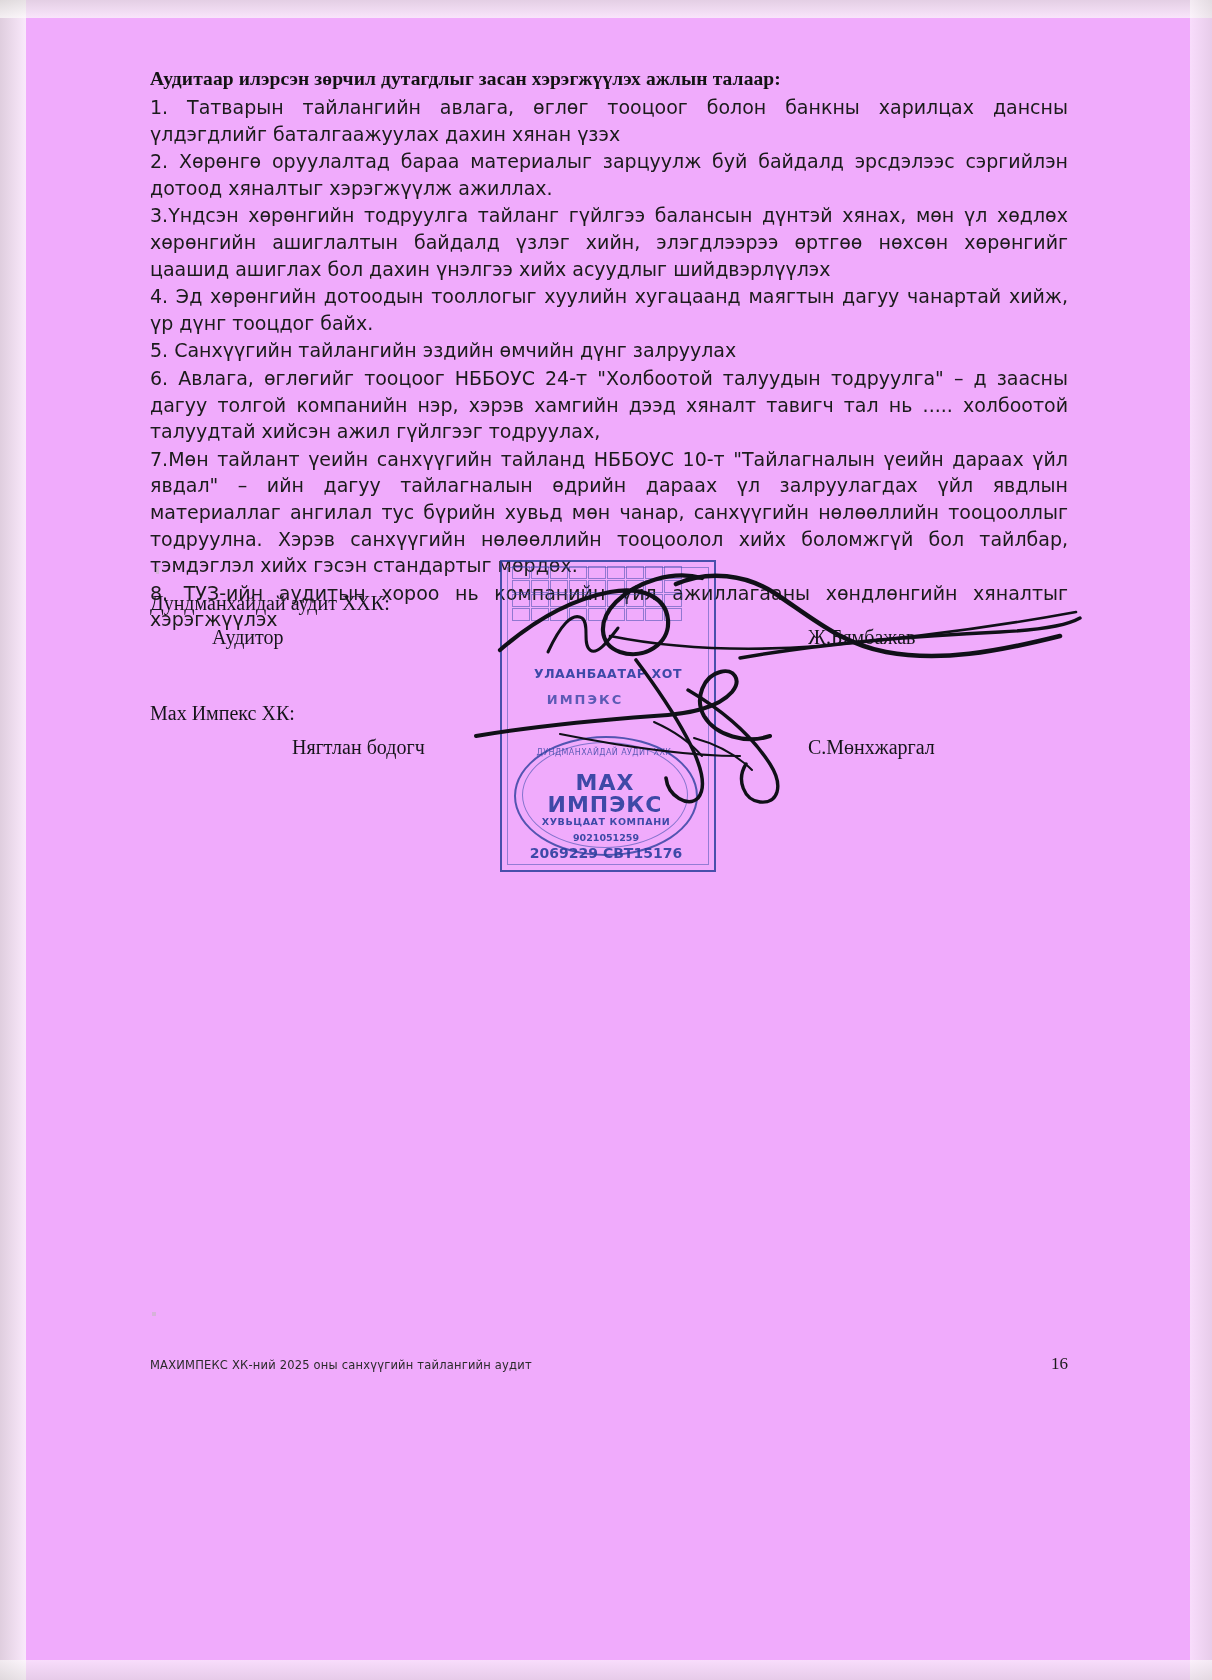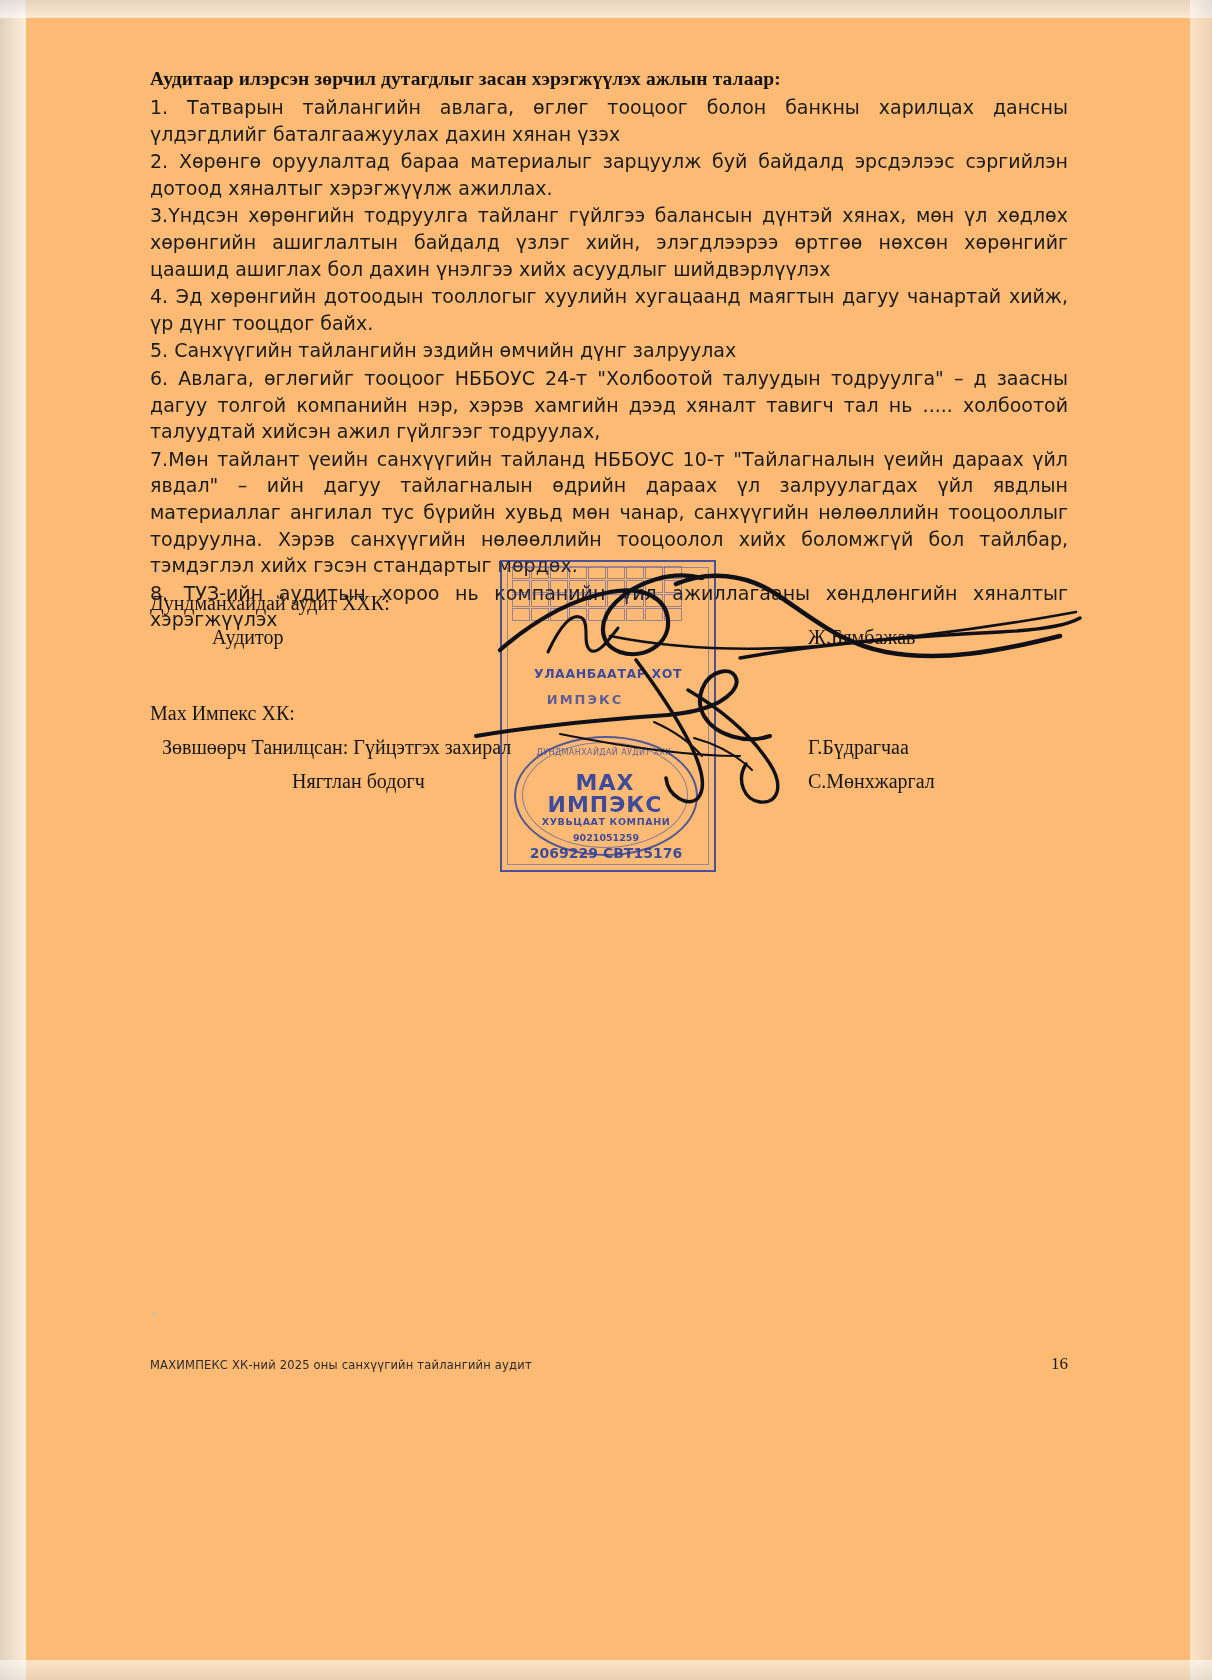--- a/index.html
+++ b/index.html
@@ -13,21 +13,21 @@
     font-family: "DejaVu Sans", sans-serif;
     color: #1a1a1a;
     position: relative;
     overflow: hidden;
   }
   .page {
     position: absolute;
     left: 0; top: 0;
     width: 1212px;
     height: 1680px;
-    background: #fdba74;
+    background: #f0abfc;
   }
   
   .scan-edge-left {
     position: absolute;
     left: 0; top: 0;
     width: 26px; height: 1680px;
     background: linear-gradient(to right, #d9d9d4, #fdfdfb);
     opacity: .75;
   }
   .scan-edge-top {
@@ -287,24 +287,20 @@
     <div class="sign-row">
       <span class="sign-left">Дундманхайдай аудит ХХК:</span>
     </div>
     <div class="sign-row">
       <span class="sign-left indent1">Аудитор</span>
       <span class="sign-right">Ж.Бямбажав</span>
     </div>
     <div class="sign-row" style="height:42px"></div>
     <div class="sign-row">
       <span class="sign-left">Мах Импекс ХК:</span>
-    </div>
-    <div class="sign-row">
-      <span class="sign-left indent2">Зөвшөөрч  Танилцсан: Гүйцэтгэх захирал</span>
-      <span class="sign-right">Г.Бүдрагчаа</span>
     </div>
     <div class="sign-row">
       <span class="sign-left indent3">Нягтлан бодогч</span>
       <span class="sign-right">С.Мөнхжаргал</span>
     </div>
   </div>
 
   <div class="stamp-layer">
 
     <div class="stamp-square">

